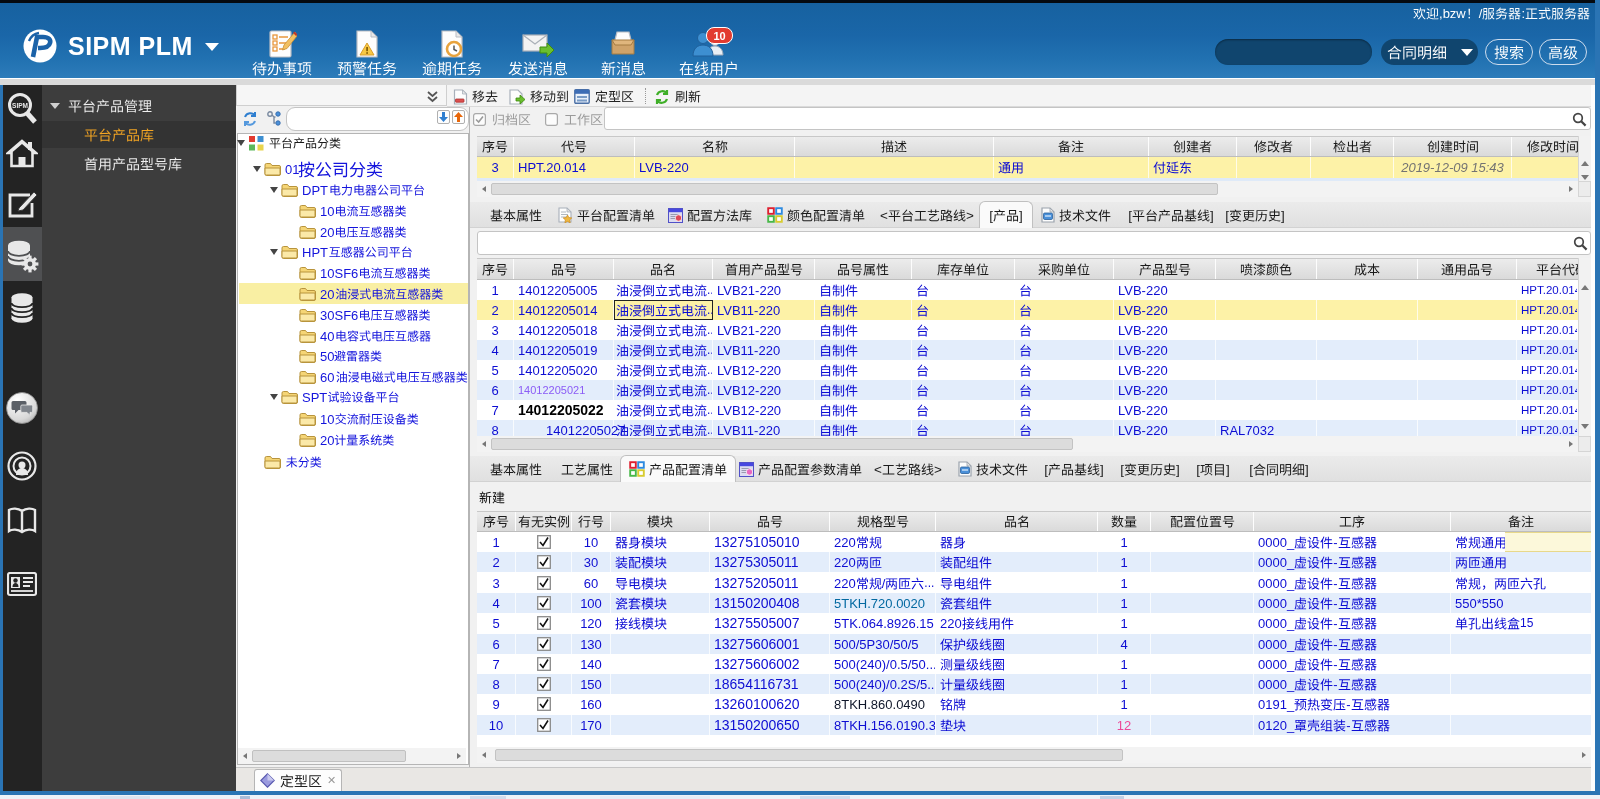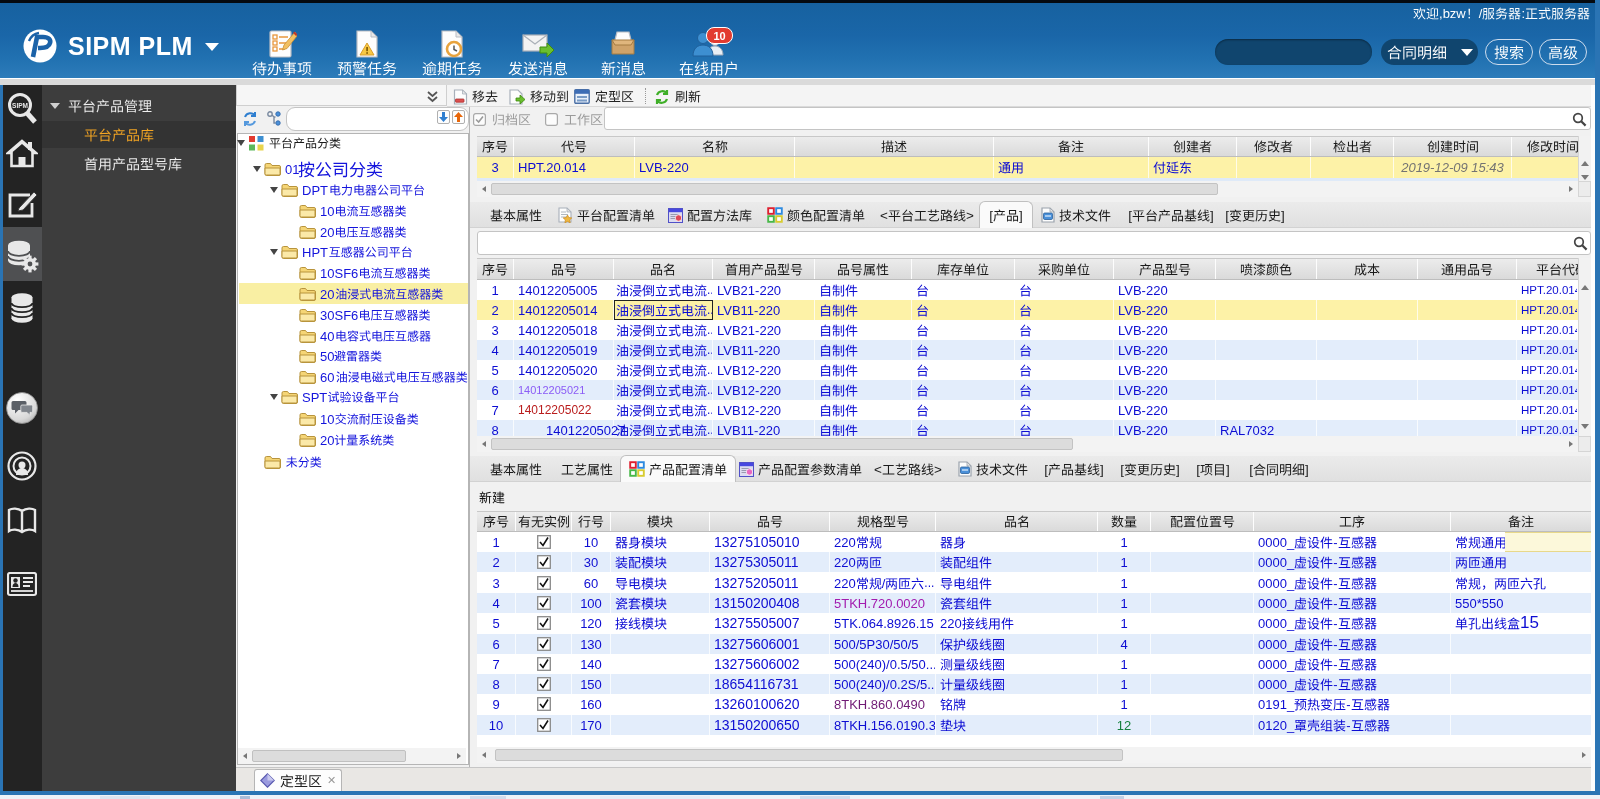--- a/index.html
+++ b/index.html
@@ -1409,21 +1409,21 @@
     <div class="a" style="left:1014px;top:400px;width:1px;height:20px;background:#fff;opacity:.75;"></div>
     <div class="a" style="left:1113px;top:400px;width:1px;height:20px;background:#fff;opacity:.75;"></div>
     <div class="a" style="left:1215px;top:400px;width:1px;height:20px;background:#fff;opacity:.75;"></div>
     <div class="a" style="left:1316px;top:400px;width:1px;height:20px;background:#fff;opacity:.75;"></div>
     <div class="a" style="left:1417px;top:400px;width:1px;height:20px;background:#fff;opacity:.75;"></div>
     <div class="a" style="left:1516px;top:400px;width:1px;height:20px;background:#fff;opacity:.75;"></div>
     <div class="a" style="left:477px;top:400px;width:36px;height:20px;display:flex;align-items:center;justify-content:center;overflow:hidden;white-space:nowrap;">
       <span style="font-size:13px;color:#0d0dd3;">7</span>
     </div>
     <div class="a" style="left:514px;top:400px;width:99px;height:20px;display:flex;align-items:center;justify-content:flex-start;overflow:hidden;white-space:nowrap;padding-left:4px;">
-      <span style="font-size:12px;color:#b91c1c;">14012205022</span>
+      <span style="font-size:14px;color:#000000;font-weight:bold;">14012205022</span>
     </div>
     <div class="a" style="left:614px;top:400px;width:98px;height:20px;display:flex;align-items:center;justify-content:flex-start;overflow:hidden;white-space:nowrap;padding-left:4px;">
       <span style="margin-left:-2px"></span>
       <svg class="k" style="width:91.0px;height:13px;fill:#0d0dd3;" viewBox="0 0 7000 1000">
         <use href="#c55"></use>
         <use href="#c56" x="1000"></use>
         <use href="#c133" x="2000"></use>
         <use href="#c134" x="3000"></use>
         <use href="#c7" x="4000"></use>
         <use href="#c49" x="5000"></use>
@@ -1986,21 +1986,21 @@
         <use href="#c159"></use>
         <use href="#c160" x="1000"></use>
         <use href="#c145" x="2000"></use>
         <use href="#c146" x="3000"></use>
       </svg>
     </div>
     <div class="a" style="left:710px;top:593px;width:119px;height:20px;display:flex;align-items:center;justify-content:flex-start;overflow:hidden;white-space:nowrap;padding-left:4px;">
       <span style="font-size:14px;color:#0d0dd3;">13150200408</span>
     </div>
     <div class="a" style="left:830px;top:593px;width:105px;height:20px;display:flex;align-items:center;justify-content:flex-start;overflow:hidden;white-space:nowrap;padding-left:4px;">
-      <span style="font-size:13px;color:#a21caf;">5TKH.720.0020</span>
+      <span style="font-size:13px;color:#0369a1;">5TKH.720.0020</span>
     </div>
     <div class="a" style="left:936px;top:593px;width:161px;height:20px;display:flex;align-items:center;justify-content:flex-start;overflow:hidden;white-space:nowrap;padding-left:4px;">
       <svg class="k" style="width:52.0px;height:13px;fill:#0d0dd3;" viewBox="0 0 4000 1000">
         <use href="#c159"></use>
         <use href="#c160" x="1000"></use>
         <use href="#c154" x="2000"></use>
         <use href="#c120" x="3000"></use>
       </svg>
     </div>
     <div class="a" style="left:1098px;top:593px;width:52px;height:20px;display:flex;align-items:center;justify-content:center;overflow:hidden;white-space:nowrap;">
@@ -2077,21 +2077,21 @@
       </svg>
     </div>
     <div class="a" style="left:1451px;top:613px;width:139px;height:20px;display:flex;align-items:center;justify-content:flex-start;overflow:hidden;white-space:nowrap;padding-left:4px;">
       <svg class="k" style="width:65.0px;height:13px;fill:#0d0dd3;" viewBox="0 0 5000 1000">
         <use href="#c110"></use>
         <use href="#c158" x="1000"></use>
         <use href="#c96" x="2000"></use>
         <use href="#c31" x="3000"></use>
         <use href="#c162" x="4000"></use>
       </svg>
-      <span style="font-size:17px;color:#0d0dd3;">15</span>
+      <span style="font-size:12px;color:#0d0dd3;">15</span>
     </div>
     <div class="a" style="left:477px;top:634px;width:1114px;height:20px;background:#e3edfb;"></div>
     <div class="a" style="left:515px;top:634px;width:1px;height:20px;background:#fff;opacity:.75;"></div>
     <div class="a" style="left:571px;top:634px;width:1px;height:20px;background:#fff;opacity:.75;"></div>
     <div class="a" style="left:610px;top:634px;width:1px;height:20px;background:#fff;opacity:.75;"></div>
     <div class="a" style="left:709px;top:634px;width:1px;height:20px;background:#fff;opacity:.75;"></div>
     <div class="a" style="left:829px;top:634px;width:1px;height:20px;background:#fff;opacity:.75;"></div>
     <div class="a" style="left:935px;top:634px;width:1px;height:20px;background:#fff;opacity:.75;"></div>
     <div class="a" style="left:1097px;top:634px;width:1px;height:20px;background:#fff;opacity:.75;"></div>
     <div class="a" style="left:1150px;top:634px;width:1px;height:20px;background:#fff;opacity:.75;"></div>
@@ -2258,21 +2258,21 @@
       </svg>
     </div>
     <div class="a" style="left:572px;top:694px;width:38px;height:20px;display:flex;align-items:center;justify-content:center;overflow:hidden;white-space:nowrap;">
       <span style="font-size:13px;color:#0d0dd3;">160</span>
     </div>
     <div class="a" style="left:611px;top:694px;width:98px;height:20px;display:flex;align-items:center;justify-content:flex-start;overflow:hidden;white-space:nowrap;padding-left:4px;"></div>
     <div class="a" style="left:710px;top:694px;width:119px;height:20px;display:flex;align-items:center;justify-content:flex-start;overflow:hidden;white-space:nowrap;padding-left:4px;">
       <span style="font-size:14px;color:#0d0dd3;">13260100620</span>
     </div>
     <div class="a" style="left:830px;top:694px;width:105px;height:20px;display:flex;align-items:center;justify-content:flex-start;overflow:hidden;white-space:nowrap;padding-left:4px;">
-      <span style="font-size:13px;color:#701a75;">8TKH.860.0490</span>
+      <span style="font-size:13px;color:#0f172a;">8TKH.860.0490</span>
     </div>
     <div class="a" style="left:936px;top:694px;width:161px;height:20px;display:flex;align-items:center;justify-content:flex-start;overflow:hidden;white-space:nowrap;padding-left:4px;">
       <svg class="k" style="width:26.0px;height:13px;fill:#0d0dd3;" viewBox="0 0 2000 1000">
         <use href="#c167"></use>
         <use href="#c168" x="1000"></use>
       </svg>
     </div>
     <div class="a" style="left:1098px;top:694px;width:52px;height:20px;display:flex;align-items:center;justify-content:center;overflow:hidden;white-space:nowrap;">
       <span style="font-size:13px;color:#0d0dd3;">1</span>
     </div>
@@ -2322,21 +2322,21 @@
     <div class="a" style="left:830px;top:715px;width:105px;height:20px;display:flex;align-items:center;justify-content:flex-start;overflow:hidden;white-space:nowrap;padding-left:4px;">
       <span style="font-size:13px;color:#0d0dd3;">8TKH.156.0190.3</span>
     </div>
     <div class="a" style="left:936px;top:715px;width:161px;height:20px;display:flex;align-items:center;justify-content:flex-start;overflow:hidden;white-space:nowrap;padding-left:4px;">
       <svg class="k" style="width:26.0px;height:13px;fill:#0d0dd3;" viewBox="0 0 2000 1000">
         <use href="#c169"></use>
         <use href="#c146" x="1000"></use>
       </svg>
     </div>
     <div class="a" style="left:1098px;top:715px;width:52px;height:20px;display:flex;align-items:center;justify-content:center;overflow:hidden;white-space:nowrap;">
-      <span style="font-size:13px;color:#15803d;">12</span>
+      <span style="font-size:13px;color:#ec4899;">12</span>
     </div>
     <div class="a" style="left:1254px;top:715px;width:196px;height:20px;display:flex;align-items:center;justify-content:flex-start;overflow:hidden;white-space:nowrap;padding-left:4px;">
       <span style="font-size:13px;color:#0d0dd3;">0120_</span>
       <svg class="k" style="width:52.0px;height:13px;fill:#0d0dd3;" viewBox="0 0 4000 1000">
         <use href="#c172"></use>
         <use href="#c173" x="1000"></use>
         <use href="#c154" x="2000"></use>
         <use href="#c151" x="3000"></use>
       </svg>
       <span style="font-size:13px;color:#0d0dd3;">-</span>

